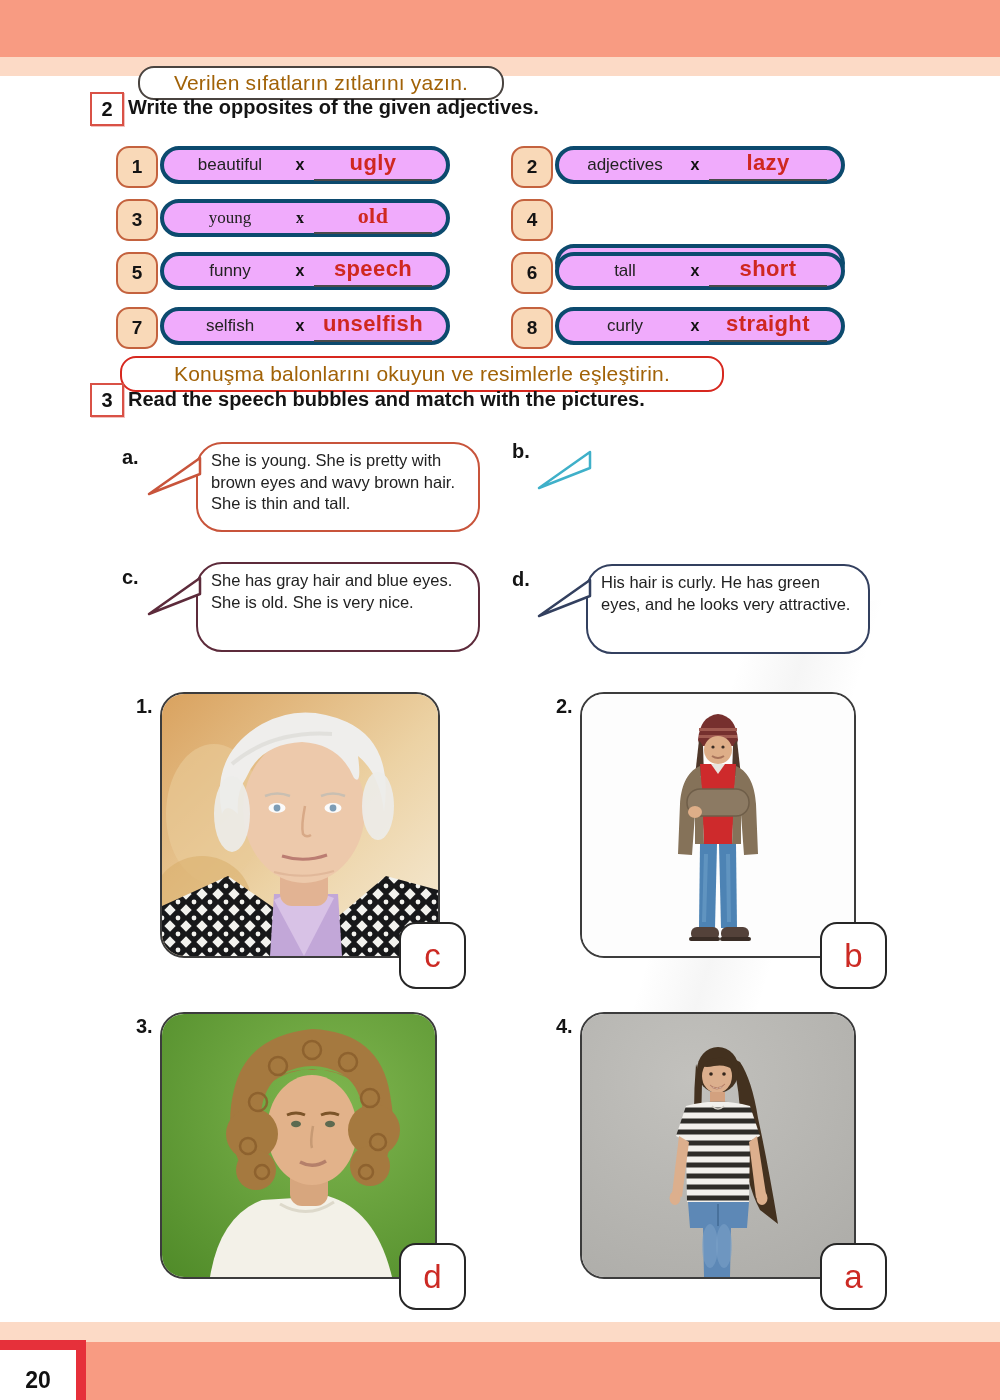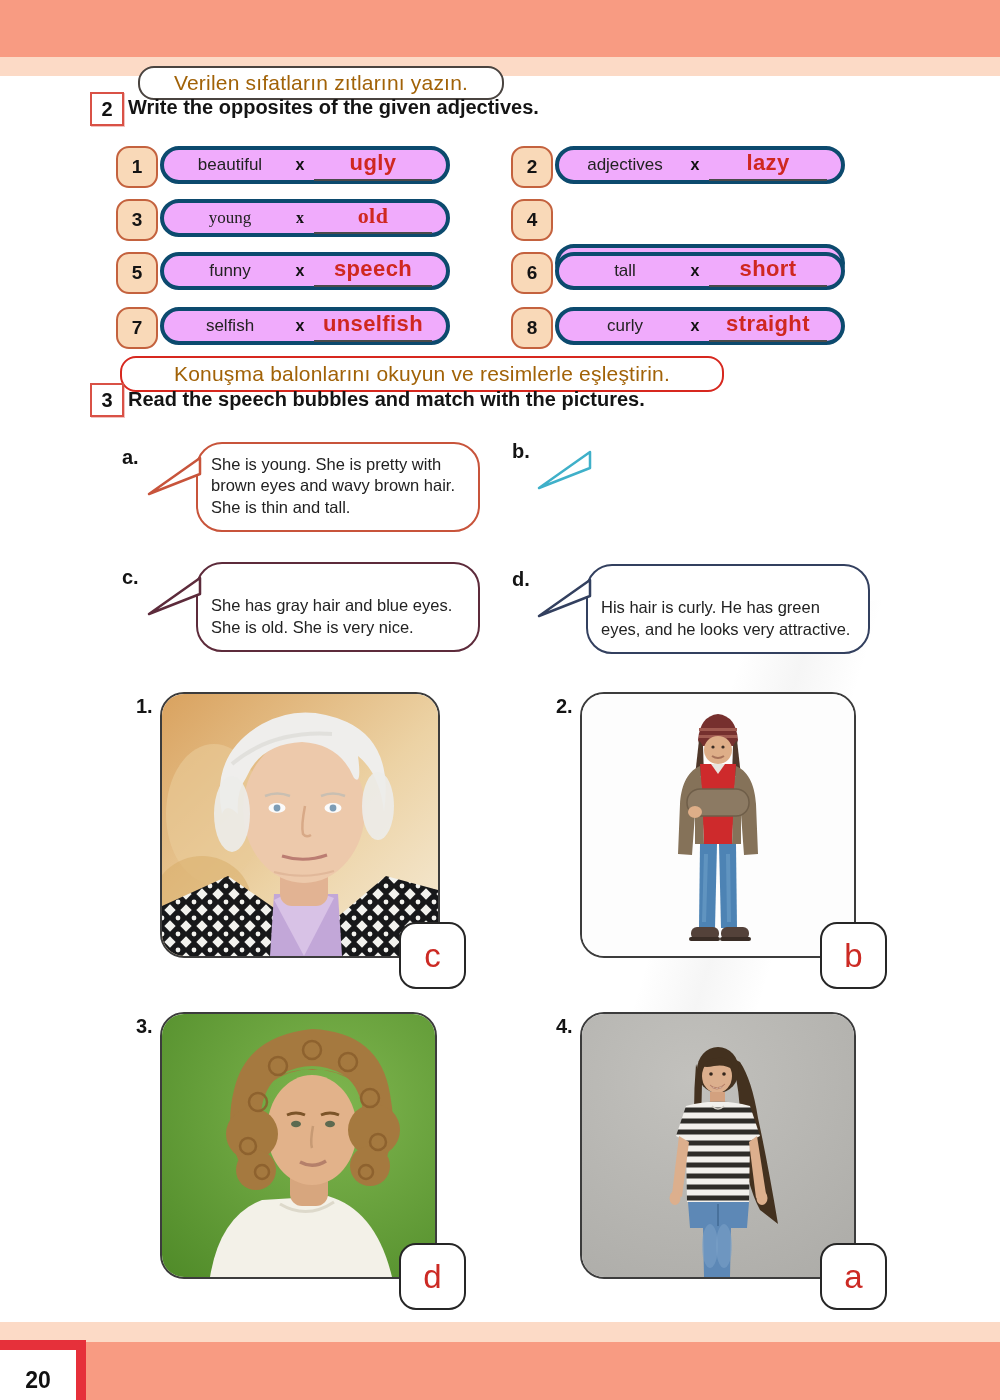--- a/index.html
+++ b/index.html
@@ -33,21 +33,21 @@
   .pill{position:absolute;width:290px;height:38px;border-radius:20px;background:#f0abfc;
         border:4px solid #0c4a6e;display:flex;align-items:center;padding:0 14px 0 10px;box-sizing:border-box;justify-content:flex-end;}
   .pill .word{width:112px;text-align:center;font-size:17px;color:#222;}
   .pill .sep{width:28px;text-align:center;font-weight:bold;font-size:16px;color:#111;}
   .pill .answer{flex:1;text-align:center;border-bottom:2px solid #4a4a4a;height:29px;line-height:26px;
                 color:#cf2820;font-weight:bold;font-size:22px;letter-spacing:.4px;}
   
   .bubble-label{position:absolute;font-weight:bold;font-size:20px;color:#141414;}
   .bubble{position:absolute;width:284px;height:90px;background:#fff;border-radius:26px;
           border:2.5px solid var(--bc,#c8543b);box-sizing:border-box;
-          display:flex;align-items:flex-end;padding:12px 13px;z-index:1;}
+          display:flex;align-items:flex-start;padding:6px 13px;z-index:1;}
   .bubble .txt{font-size:16.5px;line-height:21.5px;color:#222;}
   .tail{position:absolute;z-index:2;color:var(--bc,#c8543b);}
   
   .pic-label{position:absolute;font-weight:bold;font-size:20px;color:#141414;}
   .frame{position:absolute;border:2.5px solid #3c3c3c;border-radius:24px;overflow:hidden;background:#fff;}
   .frame svg{display:block;}
   .ansbox{position:absolute;width:63px;height:63px;background:#fff;border:2.5px solid #262626;border-radius:17px;
           display:flex;align-items:center;justify-content:center;z-index:3;
           color:#cc2a24;font-size:33px;font-family:"Liberation Sans", sans-serif;}
   

